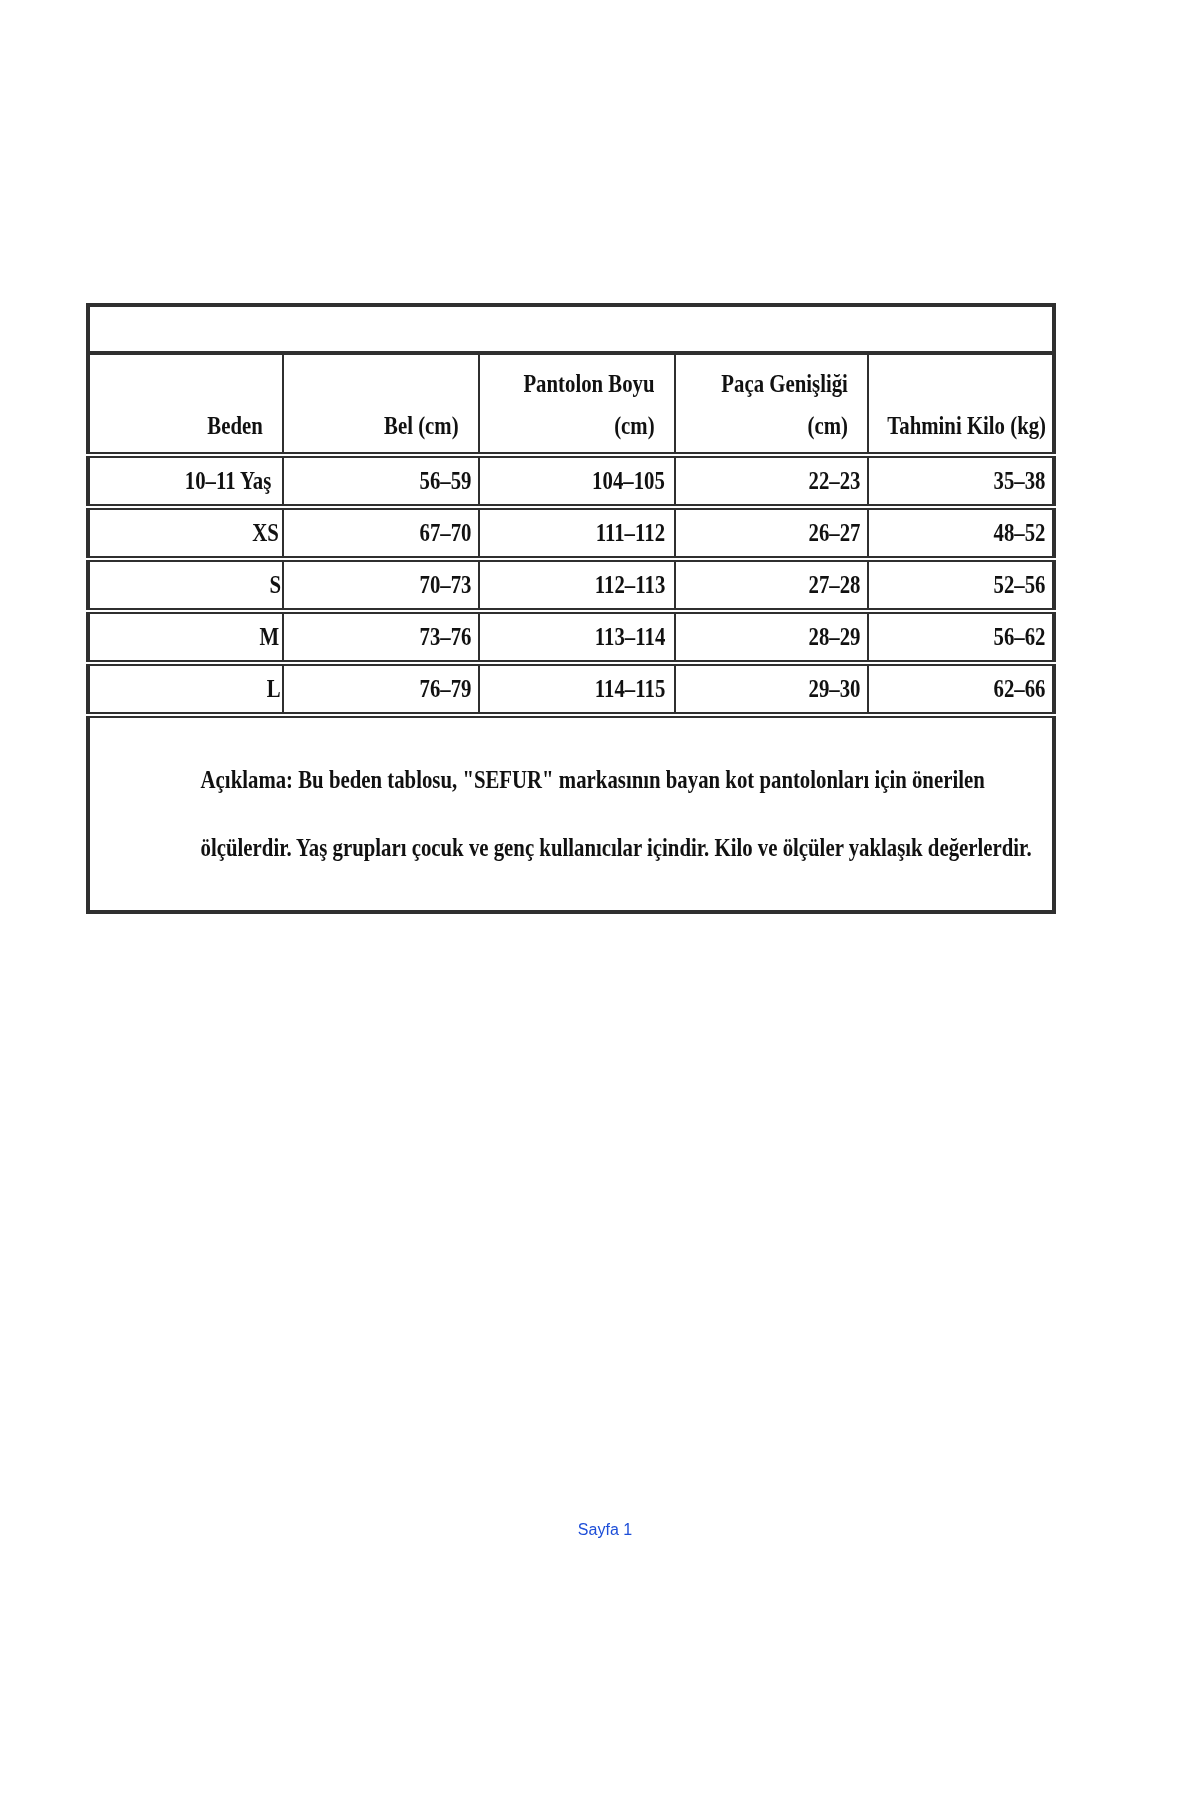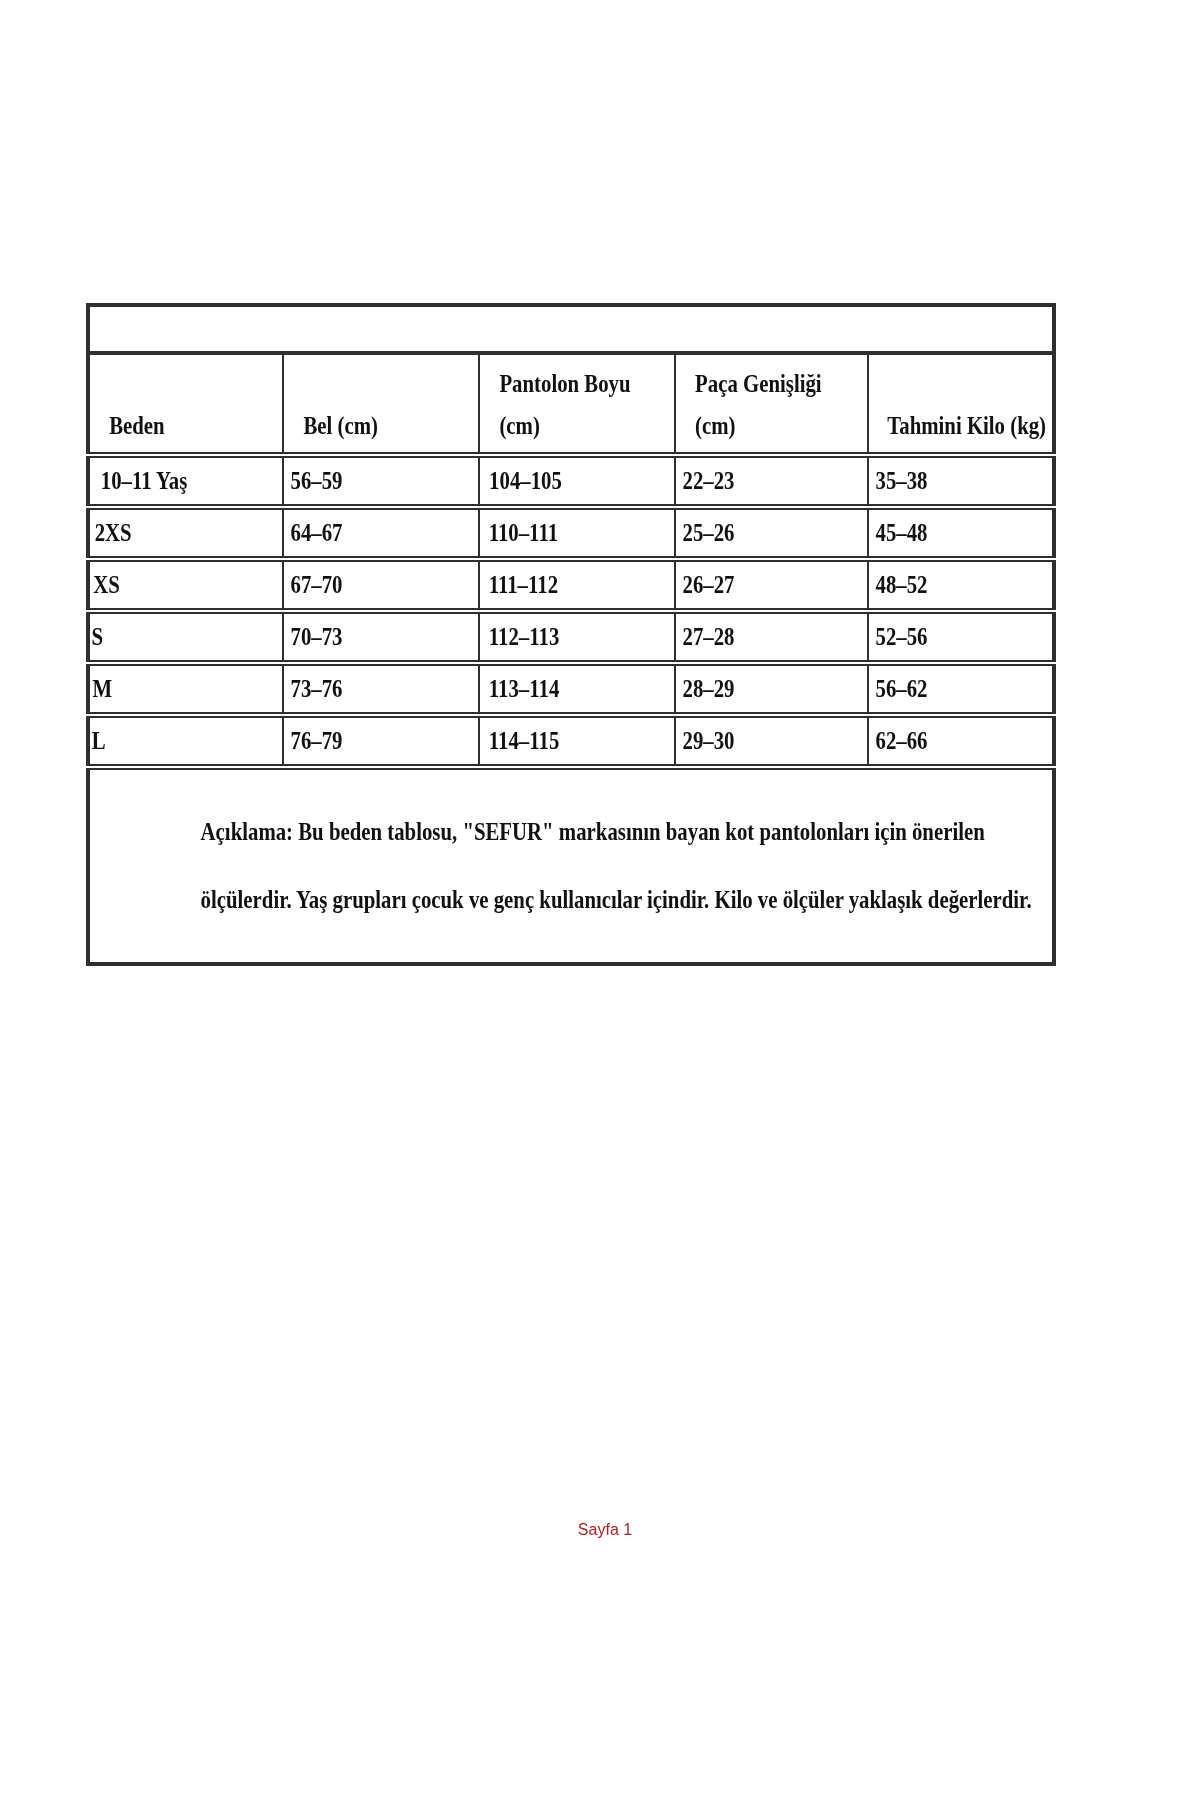--- a/index.html
+++ b/index.html
@@ -26,21 +26,21 @@
     width: 966px;
     border-collapse: collapse;
     table-layout: fixed;
     border: 4px solid #2f2f2f;
   }
   table.size-table th,
   table.size-table td {
     padding: 0;
     font-weight: bold;
     font-size: 26px;
-    text-align: left;
+    text-align: right;
     overflow: hidden;
   }
   
   tr.header-row th + th,
   tr.data-row td + td {
     border-left: 2px solid #2f2f2f;
   }
   tr.band-row td {
     height: 44px;
     border-bottom: 4px solid #2f2f2f;
@@ -86,21 +86,21 @@
     line-height: 68px;
   }
   .page-footer {
     position: absolute;
     left: 545px;
     top: 1521px;
     width: 120px;
     text-align: center;
     font-family: "Liberation Sans", sans-serif;
     font-size: 16px;
-    color: #b91c1c;
+    color: #1d4ed8;
   }
 </style>
 </head>
 <body>
 
 <div class="page">
 
   <table class="size-table">
     <colgroup>
       <col style="width:195px">
@@ -138,27 +138,20 @@
       <tr class="data-row">
         <td><span class="t">10–11 Yaş</span></td>
         <td><span class="t">56–59</span></td>
         <td><span class="t">104–105</span></td>
         <td><span class="t">22–23</span></td>
         <td><span class="t">35–38</span></td>
       </tr>
 
 
 
-      <tr class="data-row">
-        <td><span class="t">2XS</span></td>
-        <td><span class="t">64–67</span></td>
-        <td><span class="t">110–111</span></td>
-        <td><span class="t">25–26</span></td>
-        <td><span class="t">45–48</span></td>
-      </tr>
 
       <tr class="data-row">
         <td><span class="t">XS</span></td>
         <td><span class="t">67–70</span></td>
         <td><span class="t">111–112</span></td>
         <td><span class="t">26–27</span></td>
         <td><span class="t">48–52</span></td>
       </tr>
 
       <tr class="data-row">

